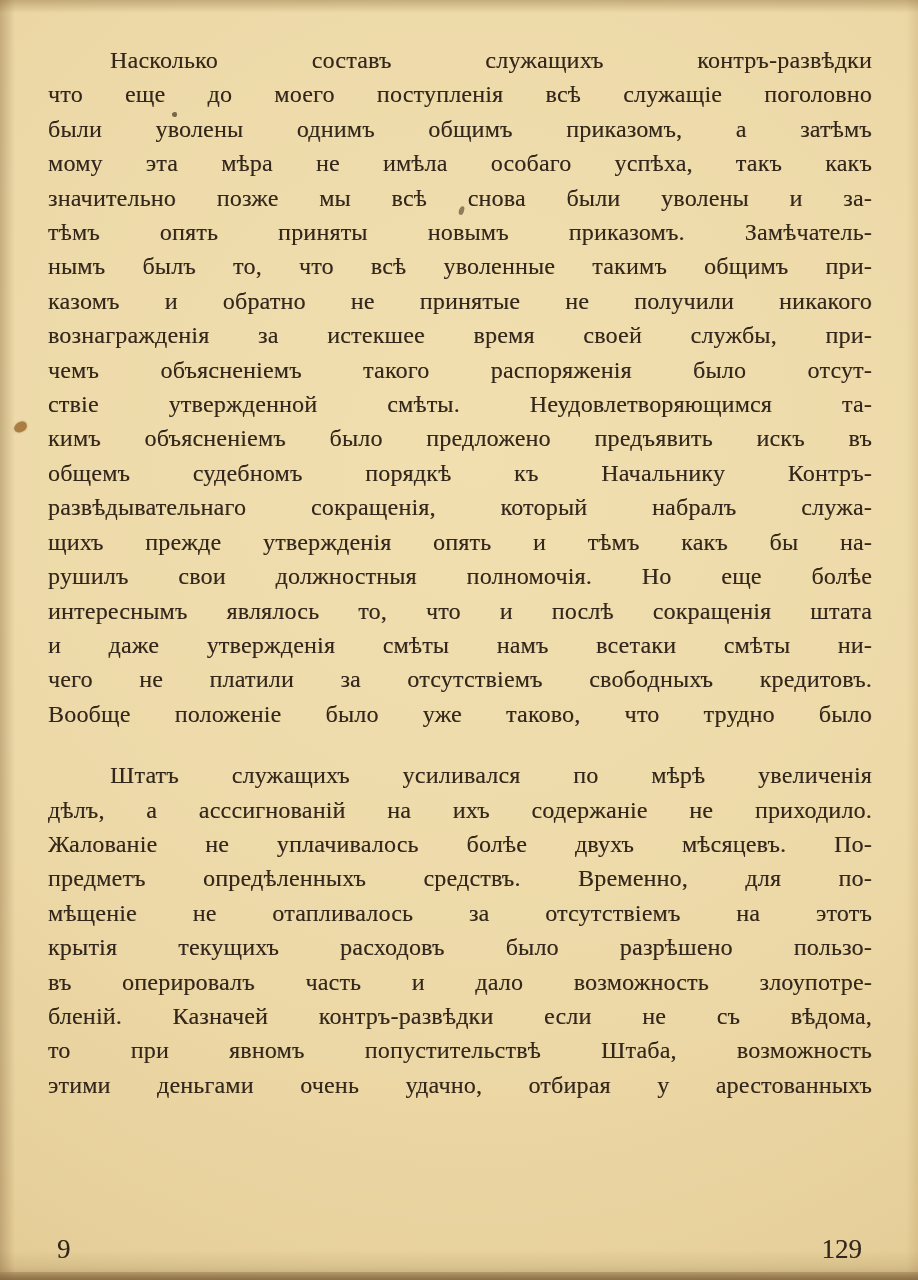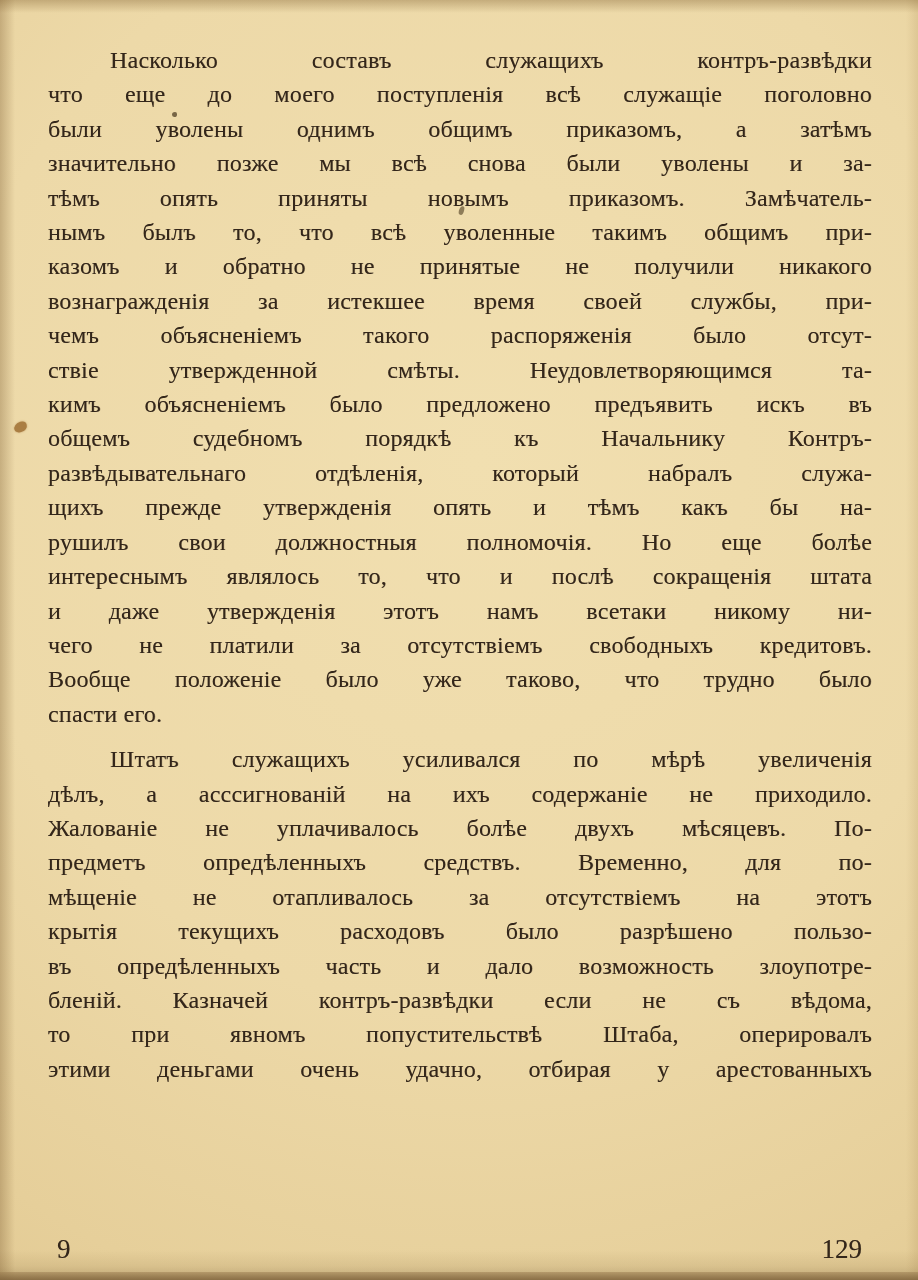--- a/index.html
+++ b/index.html
@@ -27,21 +27,21 @@
     height: 8px;
     background: linear-gradient(180deg, rgba(160,130,85,0.55), rgba(130,102,62,0.85));
   }
   .text-block {
     position: absolute;
     top: 43px;
     left: 48px;
     width: 824px;
   }
   .paragraph { margin: 0; }
-  .paragraph + .paragraph { margin-top: 11px; }
+  .paragraph + .paragraph { margin-top: 27px; }
   .line {
     font-size: 24px;
     line-height: 34.4px;
     letter-spacing: 0.2px;
     white-space: normal;
     text-align: justify;
     text-align-last: justify;
     text-shadow: 0.35px 0.35px 0 rgba(51,38,26,0.38);
   }
   .line.first { text-indent: 62px; }
@@ -87,48 +87,48 @@
 
   <div class="speck speck-margin"></div>
   <div class="speck speck-line5"></div>
   <div class="speck speck-line2"></div>
 
   <div class="text-block" id="text-block">
       <div class="paragraph">
         <div class="line first">Насколько составъ служащихъ контръ-развѣдки</div>
         <div class="line">что еще до моего поступленія всѣ служащіе поголовно</div>
         <div class="line">были уволены однимъ общимъ приказомъ, а затѣмъ</div>
+        <div class="line">мому эта мѣра не имѣла особаго успѣха, такъ какъ</div>
         <div class="line">значительно позже мы всѣ снова были уволены и за-</div>
         <div class="line">тѣмъ опять приняты новымъ приказомъ. Замѣчатель-</div>
         <div class="line">нымъ былъ то, что всѣ уволенные такимъ общимъ при-</div>
         <div class="line">казомъ и обратно не принятые не получили никакого</div>
         <div class="line">вознагражденія за истекшее время своей службы, при-</div>
         <div class="line">чемъ объясненіемъ такого распоряженія было отсут-</div>
         <div class="line">ствіе утвержденной смѣты. Неудовлетворяющимся та-</div>
         <div class="line">кимъ объясненіемъ было предложено предъявить искъ въ</div>
         <div class="line">общемъ судебномъ порядкѣ къ Начальнику Контръ-</div>
-        <div class="line">развѣдывательнаго отдѣленія, который набралъ служа-</div>
+        <div class="line">развѣдывательнаго сокращенія, который набралъ служа-</div>
         <div class="line">щихъ прежде утвержденія опять и тѣмъ какъ бы на-</div>
         <div class="line">рушилъ свои должностныя полномочія. Но еще болѣе</div>
         <div class="line">интереснымъ являлось то, что и послѣ сокращенія штата</div>
-        <div class="line">и даже утвержденія этотъ намъ всетаки никому ни-</div>
+        <div class="line">и даже утвержденія смѣты намъ всетаки смѣты ни-</div>
         <div class="line">чего не платили за отсутствіемъ свободныхъ кредитовъ.</div>
         <div class="line">Вообще положеніе было уже таково, что трудно было</div>
-        <div class="line flush">спасти его.</div>
       </div>
       <div class="paragraph">
         <div class="line first">Штатъ служащихъ усиливался по мѣрѣ увеличенія</div>
         <div class="line">дѣлъ, а асссигнованій на ихъ содержаніе не приходило.</div>
         <div class="line">Жалованіе не уплачивалось болѣе двухъ мѣсяцевъ. По-</div>
         <div class="line">предметъ опредѣленныхъ средствъ. Временно, для по-</div>
         <div class="line">мѣщеніе не отапливалось за отсутствіемъ на этотъ</div>
         <div class="line">крытія текущихъ расходовъ было разрѣшено пользо-</div>
-        <div class="line">въ опредѣленныхъ часть и дало возможность злоупотре-</div>
+        <div class="line">въ оперировалъ часть и дало возможность злоупотре-</div>
         <div class="line">бленій. Казначей контръ-развѣдки если не съ вѣдома,</div>
-        <div class="line">то при явномъ попустительствѣ Штаба, оперировалъ</div>
+        <div class="line">то при явномъ попустительствѣ Штаба, возможность</div>
         <div class="line">этими деньгами очень удачно, отбирая у арестованныхъ</div>
       </div>
     </div>
 
   <div class="footer">
     <span>9</span>
     <span>129</span>
   </div>
 
   <div class="bottom-edge"></div>

